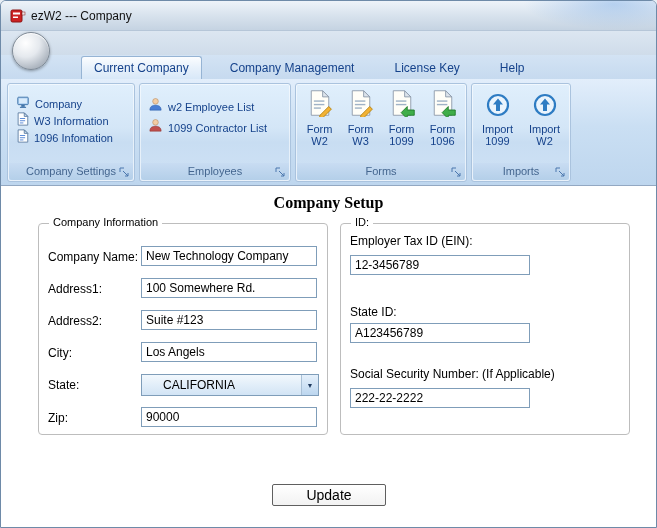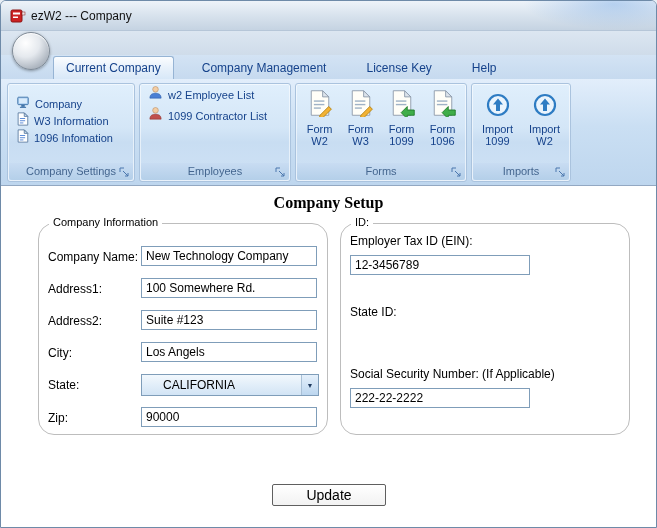--- a/index.html
+++ b/index.html
@@ -24,21 +24,21 @@
   .orb { position:absolute; left:11px; top:31px; width:38px; height:38px; border-radius:50%;
     background:radial-gradient(circle at 35% 28%, #ffffff, #e5e9ee 40%, #b2bac4 72%, #8f99a5);
     border:1px solid #7f8a96; box-shadow:0 1px 3px rgba(0,0,0,.35), inset 0 1px 1px #fff; z-index:5; }
   .qat-drop { position:absolute; left:62px; top:35px; width:14px; height:14px; text-align:center; }
   .qat-drop .bar { display:block; width:8px; height:0; border-top:1px solid #3a5a7a; margin:3px auto 0; }
   .qat-drop .arr { display:block; font-size:7px; color:#3a5a7a; line-height:7px; }
 
   
   .tabs-row { position:absolute; top:54px; left:0; right:0; height:24px;
     background:linear-gradient(#d3e3f4, #c6daef);
-    display:flex; align-items:flex-end; padding-left:52px; gap:16px; }
+    display:flex; align-items:flex-end; padding-left:80px; gap:16px; }
   .tab { font-size:12px; color:#15428b; padding:4px 12px 4px; cursor:default; white-space:nowrap; }
   .tab.active { background:linear-gradient(#fbfdff, #e9f2fb 45%, #d8e8f8);
     border:1px solid #96b4d4; border-bottom:none; border-radius:3px 3px 0 0; }
 
   
   .ribbon { position:absolute; top:78px; left:0; right:0; height:107px;
     background:linear-gradient(#e2eefb, #cadff3 45%, #bed6ee);
     border-bottom:1px solid #93a8c2; }
   .group { position:absolute; top:4px; height:99px;
     border:1px solid #aac3de; border-radius:3px;
@@ -50,35 +50,35 @@
   .launcher { position:absolute; right:3px; bottom:3px; width:11px; height:11px; }
 
   .g-settings { left:6px;  width:128px; }
   .g-emp      { left:138px; width:152px; }
   .g-forms    { left:294px; width:172px; }
   .g-imports  { left:470px; width:100px; }
 
   .small-items { padding:11px 0 0 8px; }
   .small-item { display:flex; align-items:center; gap:5px; height:17px; cursor:default; }
   .small-item .lbl { font-size:11px; color:#15428b; white-space:nowrap; }
-  .g-emp .small-items { padding-top:0; }
+  .g-emp .small-items { padding-top:12px; }
   .g-emp .small-item { height:21px; }
 
   .big-items { display:flex; justify-content:center; gap:1px; padding-top:4px; }
   .big-item { width:40px; text-align:center; cursor:default; }
   .big-item .bicon { display:block; margin:1px auto 2px; }
   .big-item .l1, .big-item .l2 { display:block; font-size:11px; line-height:12px; color:#15428b; }
   .g-imports .big-item { width:46px; }
 
   
   .content { position:absolute; top:186px; left:1px; right:1px; bottom:0; background:#fff; }
   .page-title { position:absolute; top:7px; left:0; right:0; text-align:center;
     font-family:"Liberation Serif", serif; font-weight:bold; font-size:16px; color:#000; }
 
-  .fieldset { position:absolute; border:1px solid #bdbdbd; border-radius:16px; }
+  .fieldset { position:absolute; border:1px solid #bdbdbd; border-radius:4px; }
   .legend { position:absolute; top:-8px; left:10px; background:#fff; padding:0 4px; font-size:11px; color:#000; }
   .fs-company { left:36px; top:36px; width:290px; height:212px; }
   .fs-id      { left:338px; top:36px; width:290px; height:212px; }
 
   .frow { position:absolute; left:0; right:0; height:22px; }
   .flabel { position:absolute; left:9px; top:4px; font-size:12px; color:#000; white-space:nowrap; }
   .finput { position:absolute; left:102px; top:0; width:176px; height:20px;
     border:1px solid #7f9db9; font-size:12px; padding:1px 4px;
     font-family:"Liberation Sans", sans-serif; color:#000; background:#fff; }
 
@@ -354,20 +354,21 @@
       </div>
     </div>
 
     <div class="fieldset fs-id">
       <span class="legend">ID:</span>
 
       <span class="idlabel" style="top:10px">Employer Tax ID (EIN):</span>
       <input class="idinput" style="top: 31px;" value="12-3456789">
 
       <span class="idlabel" style="top:81px">State ID:</span>
+      <input class="idinput" style="top: 99px;" value="A123456789">
 
       <span class="idlabel" style="top:143px">Social Security Number: (If Applicable)</span>
       <input class="idinput" style="top: 164px;" value="222-22-2222">
     </div>
 
     <button class="update-btn">Update</button>
   </div>
 </div>
 
 </body></html>

